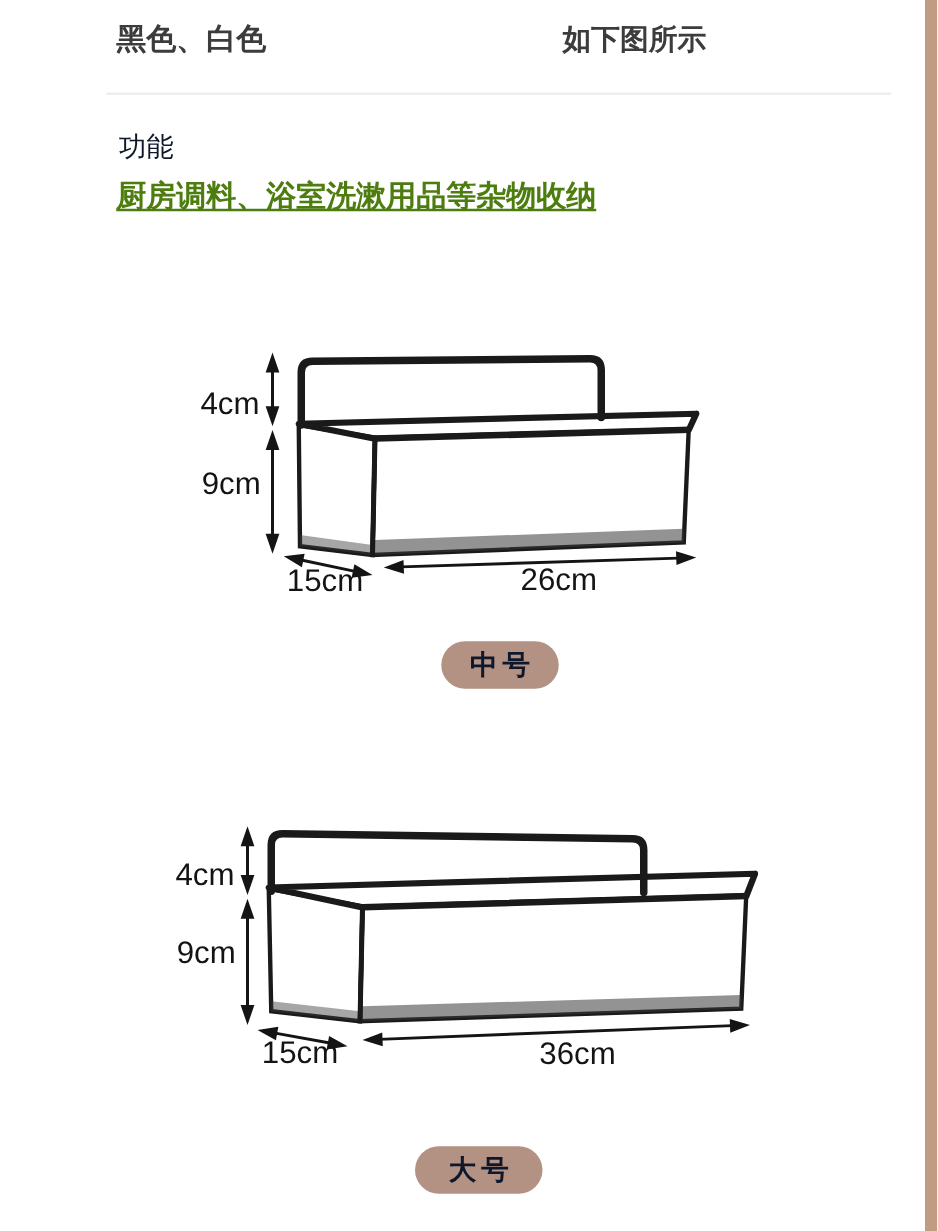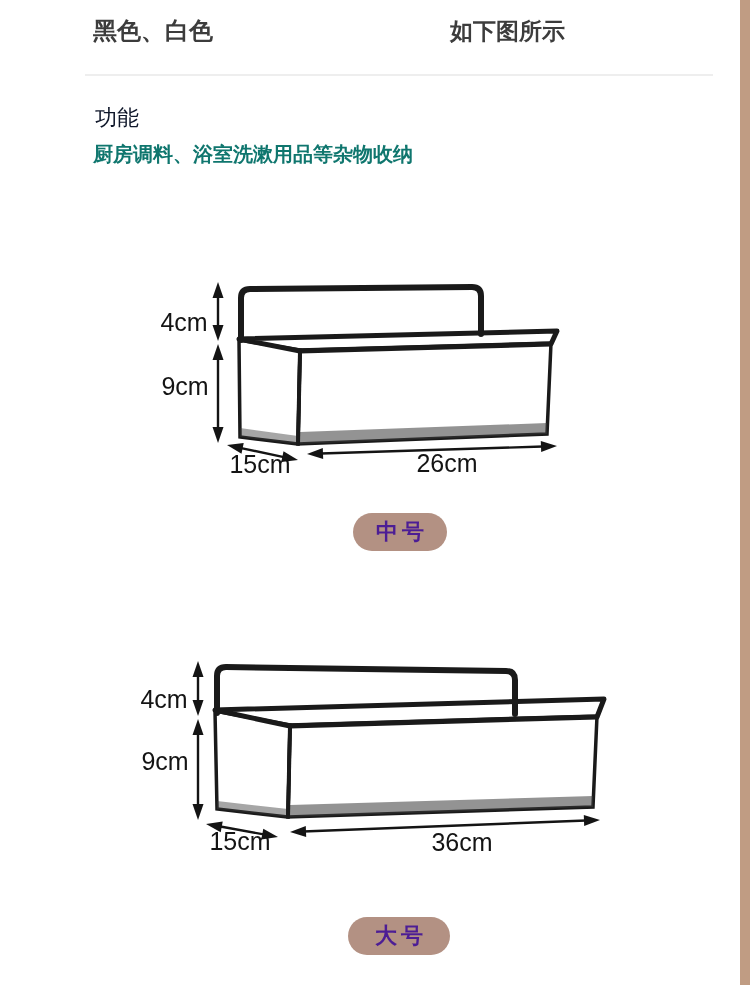--- a/index.html
+++ b/index.html
@@ -6,30 +6,30 @@
   #page{
     position:relative;width:750px;height:985px;background:#ffffff;overflow:hidden;
     font-family:"Liberation Sans","DejaVu Sans",sans-serif;
   }
   .abs{position:absolute;}
   .hdr-text{font-size:23px;font-weight:bold;color:#3c3c3c;white-space:nowrap;}
   #color-options{left:93px;top:15px;font-size:24px;}
   #pic-note{left:450px;top:16px;}
   #divider{left:85px;top:74px;width:628px;height:2px;background:#eeeeee;}
   #section-label{left:95px;top:103px;font-size:22px;color:#0f172a;}
-  #section-desc{left:93px;top:141px;font-size:20px;font-weight:bold;color:#0f766e;white-space:nowrap;}
+  #section-desc{left:93px;top:141px;font-size:24px;font-weight:bold;color:#4d7c0f;white-space:nowrap;text-decoration:underline;}
   #basket-medium{left:140px;top:270px;width:440px;height:220px;}
   #basket-large{left:120px;top:630px;width:520px;height:240px;}
   .size-badge{
     display:flex;align-items:center;justify-content:center;
-    background:#b39183;color:#4c1d95;border-radius:19px;
+    background:#b39183;color:#0f172a;border-radius:19px;
     font-size:22px;font-weight:bold;letter-spacing:4px;text-indent:4px;
   }
   #badge-medium{left:353px;top:513px;width:94px;height:38px;}
-  #badge-large{left:348px;top:917px;width:102px;height:38px;}
+  #badge-large{left:332px;top:917px;width:102px;height:38px;}
   #edge-strip{right:0;top:0;width:10px;height:985px;background:#c09c83;}
   svg text{font-family:"Liberation Sans","DejaVu Sans",sans-serif;font-size:25px;fill:#141414;}
   .wire{stroke:#1a1a1a;fill:none;}
   .dimline{stroke:#141414;stroke-width:2.4;}
   .dimhead{fill:#141414;stroke:none;}
 </style>
 </head>
 <body>
 
 <div id="page">

